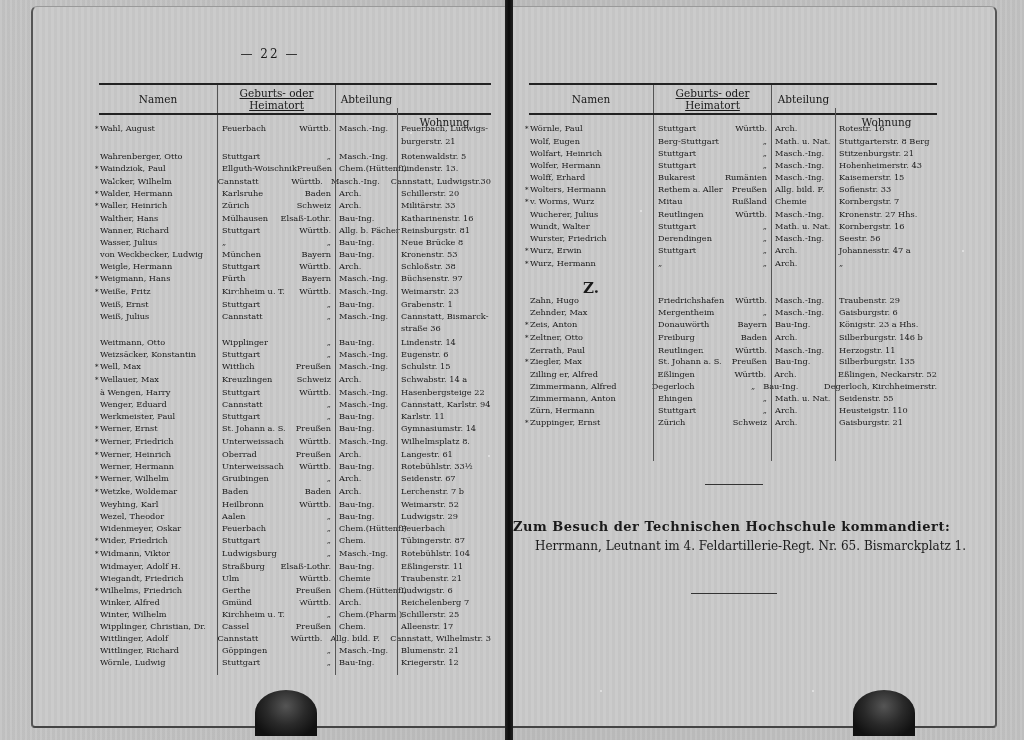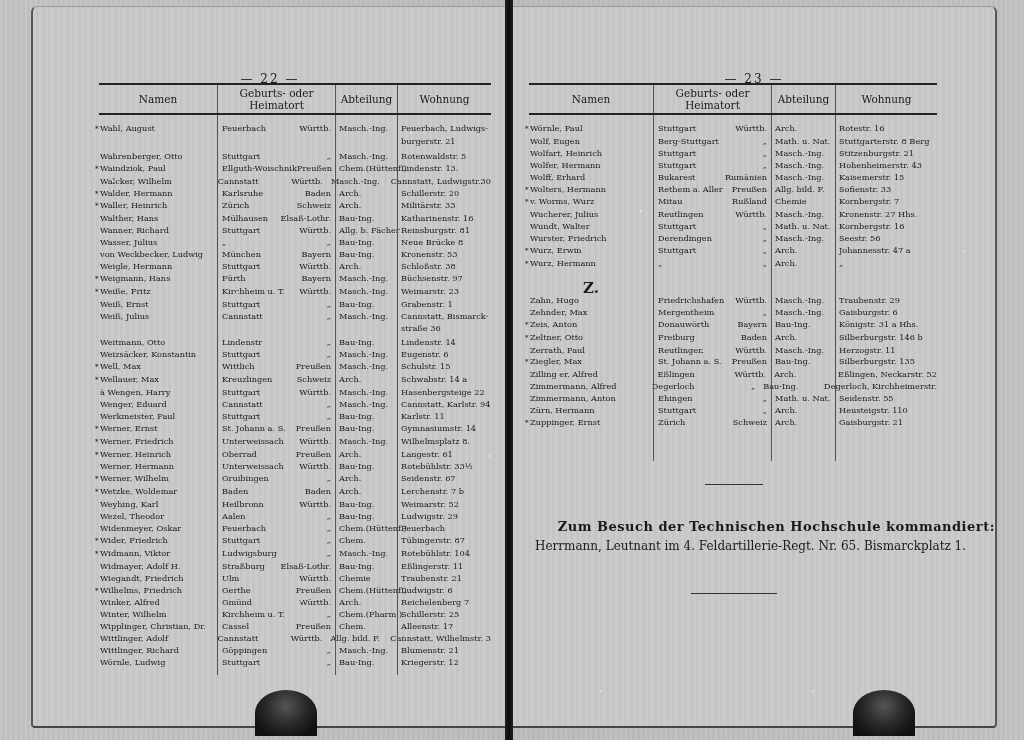--- a/index.html
+++ b/index.html
@@ -27,55 +27,55 @@
   .spine {
     position:absolute; left:505px; top:0; width:8px; height:740px;
     background:linear-gradient(90deg,#222,#0c0c0c 50%,#222);
   }
   .thumb {
     position:absolute; bottom:-10px; width:62px; height:46px;
     background:radial-gradient(ellipse at 50% 35%, #555 0%, #2a2a2a 45%, #111 80%);
     border-radius:50% 50% 0 0;
   }
   .page-number {
-    position:absolute; top:65px; width:100%; text-align:center;
+    position:absolute; top:40px; width:100%; text-align:center;
     font-size:12px; letter-spacing:2px;
   }
   .table-wrap { position:absolute; top:76px; }
   .left .table-wrap  { left:66px; width:392px; }
   .right .table-wrap { left:16px; width:408px; }
   .rule-thick { height:2px; background:#222; }
-  .header-row { display:flex; height:28px; align-items:flex-end; border-bottom:2px solid #222; }
+  .header-row { display:flex; height:28px; align-items:center; border-bottom:2px solid #222; }
   .header-row > div {
     font-size:10.5px; text-align:center; height:100%; display:flex; align-items:center; justify-content:center;
     box-sizing:border-box;
   }
   .col-name   { width:118px; }
-  .col-place  { width:118px; border-left:1px solid #555; }
+  .col-place  { width:118px; border-left:1px solid #555;text-decoration:underline; }
   .col-dept   { width:62px;  border-left:1px solid #555; }
   .col-addr   { flex:1;      border-left:1px solid #555;margin-top:45px; }
   .right .col-name  { width:124px; }
   .right .col-place { width:118px; }
   .right .col-dept  { width:64px; }
   .body-area { position:relative; }
   .vline { position:absolute; top:0; width:1px; background:#555; }
   .row { display:flex; font-size:8.2px; line-height:11.9px; white-space:nowrap; }
   .row > span { box-sizing:border-box; overflow:visible; }
   .cell-name  { width:118px; padding-left:2px; }
   .cell-place { width:118px; padding-left:5px; display:flex; justify-content:space-between; padding-right:4px; }
   .cell-dept  { width:62px; padding-left:4px; }
   .cell-addr  { flex:1; padding-left:4px; }
   .right .cell-name  { width:124px; }
   .right .cell-place { width:118px; }
   .right .cell-dept  { width:64px; }
   .star { display:inline-block; width:5px; font-size:7px; margin-left:-6px; }
   .letter-heading { font-size:15px; font-weight:bold; text-align:center; width:124px; margin:10px 0 0 0; line-height:14px; }
   .short-rule { position:absolute; height:1px; background:#333; }
   .commanded-heading {
-    position:absolute; top:512px; left:0; width:100%; text-align:right;
+    position:absolute; top:512px; left:0; width:100%; text-align:left;
     font-size:13px; font-weight:bold; letter-spacing:0.5px;
   }
   .commanded-entry { position:absolute; top:532px; left:22px; font-size:12px; white-space:nowrap; }
   .speck { position:absolute; width:2px; height:2px; background:#f4f4f4; border-radius:50%; opacity:.7; }
 </style>
 </head>
 <body>
 
 <div class="scan-bg"></div>
 
@@ -245,21 +245,21 @@
             <span></span>
             <span></span>
           </span>
           <span class="cell-dept"></span>
           <span class="cell-addr">straße 36</span>
         </div>
         <div style="height: 3px;"></div>
         <div class="row">
           <span class="cell-name"><span class="star"></span><span>Weitmann, Otto</span></span>
           <span class="cell-place">
-            <span>Lindenstr</span>
+            <span>Wipplinger</span>
             <span>„</span>
           </span>
           <span class="cell-dept">Bau-Ing.</span>
           <span class="cell-addr">Lindenstr. 14</span>
         </div>
         <div class="row">
           <span class="cell-name"><span class="star"></span><span>Weizsäcker, Konstantin</span></span>
           <span class="cell-place">
             <span>Stuttgart</span>
             <span>„</span>
@@ -493,21 +493,20 @@
           <span class="cell-addr">Kriegerstr. 12</span>
         </div>
       </div>
   </div>
   <div class="thumb" style="left:222px"></div>
 </div>
 
 <div class="spine"></div>
 
 <div class="page right">
-  <div class="page-number">— 23 —</div>
   <div class="table-wrap">
     <div class="rule-thick"></div>
     <div class="header-row">
       <div class="col-name">Namen</div>
       <div class="col-place">Geburts- oder Heimatort</div>
       <div class="col-dept">Abteilung</div>
       <div class="col-addr">Wohnung</div>
     </div>
     <div class="body-area" id="right-body">
       <div class="vline" style="left:124px;height:346px"></div>
@@ -644,21 +643,21 @@
             <span class="cell-dept">Masch.-Ing.</span>
             <span class="cell-addr">Gaisburgstr. 6</span>
           </div>
           <div class="row">
             <span class="cell-name"><span class="star">*</span><span>Zeis, Anton</span></span>
             <span class="cell-place">
               <span>Donauwörth</span>
               <span>Bayern</span>
             </span>
             <span class="cell-dept">Bau-Ing.</span>
-            <span class="cell-addr">Königstr. 31 a Hhs.</span>
+            <span class="cell-addr">Königstr. 23 a Hhs.</span>
           </div>
           <div class="row">
             <span class="cell-name"><span class="star">*</span><span>Zeltner, Otto</span></span>
             <span class="cell-place">
               <span>Freiburg</span>
               <span>Baden</span>
             </span>
             <span class="cell-dept">Arch.</span>
             <span class="cell-addr">Silberburgstr. 146 b</span>
           </div>

